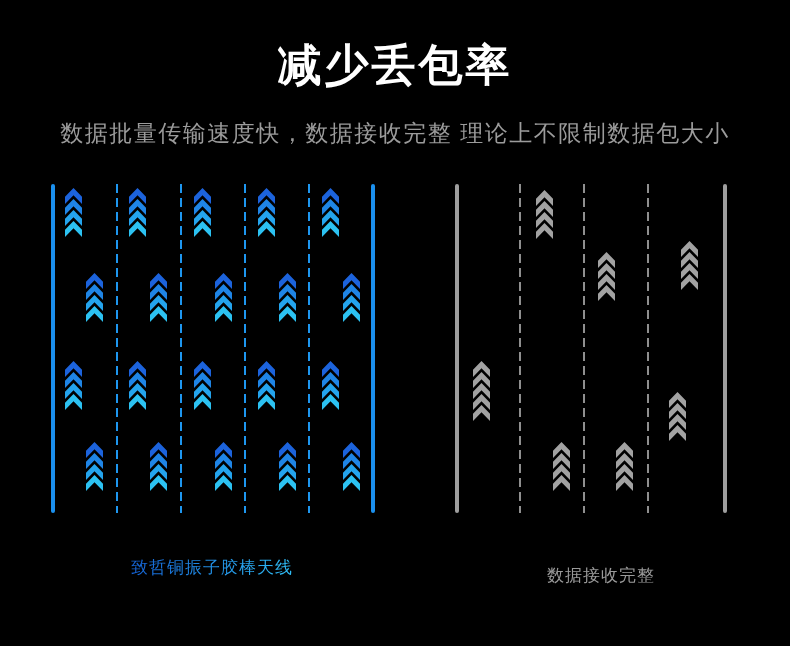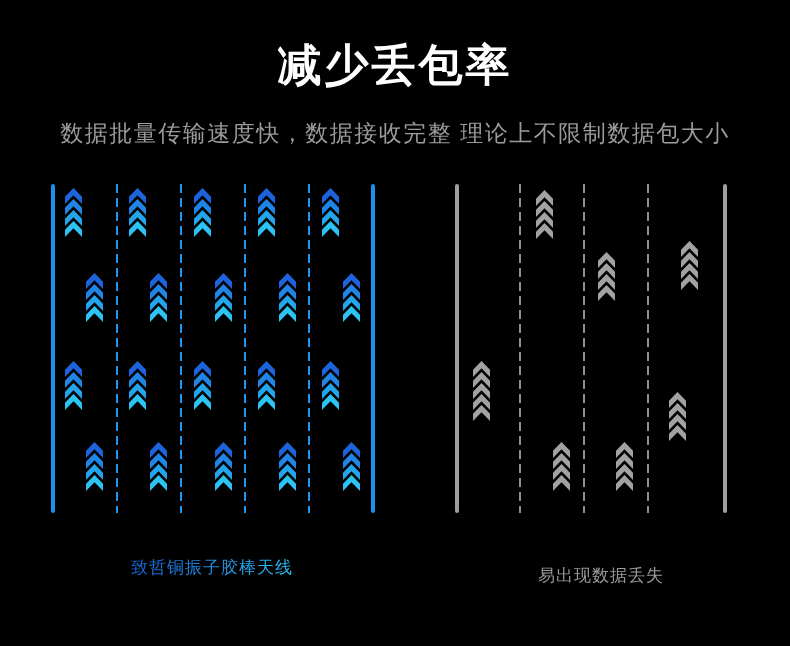--- a/index.html
+++ b/index.html
@@ -245,16 +245,16 @@
       </div>
     </div>
 
   <div class="caption caption-left">
     <br>
     <span class="grad-line">致哲铜振子胶棒天线</span>
   </div>
 
   <div class="caption caption-right">
     <br>
-    <span>易出现数据丢失</span>
+    <span>数据接收完整</span>
   </div>
 
 </div>
 
 </body></html>

